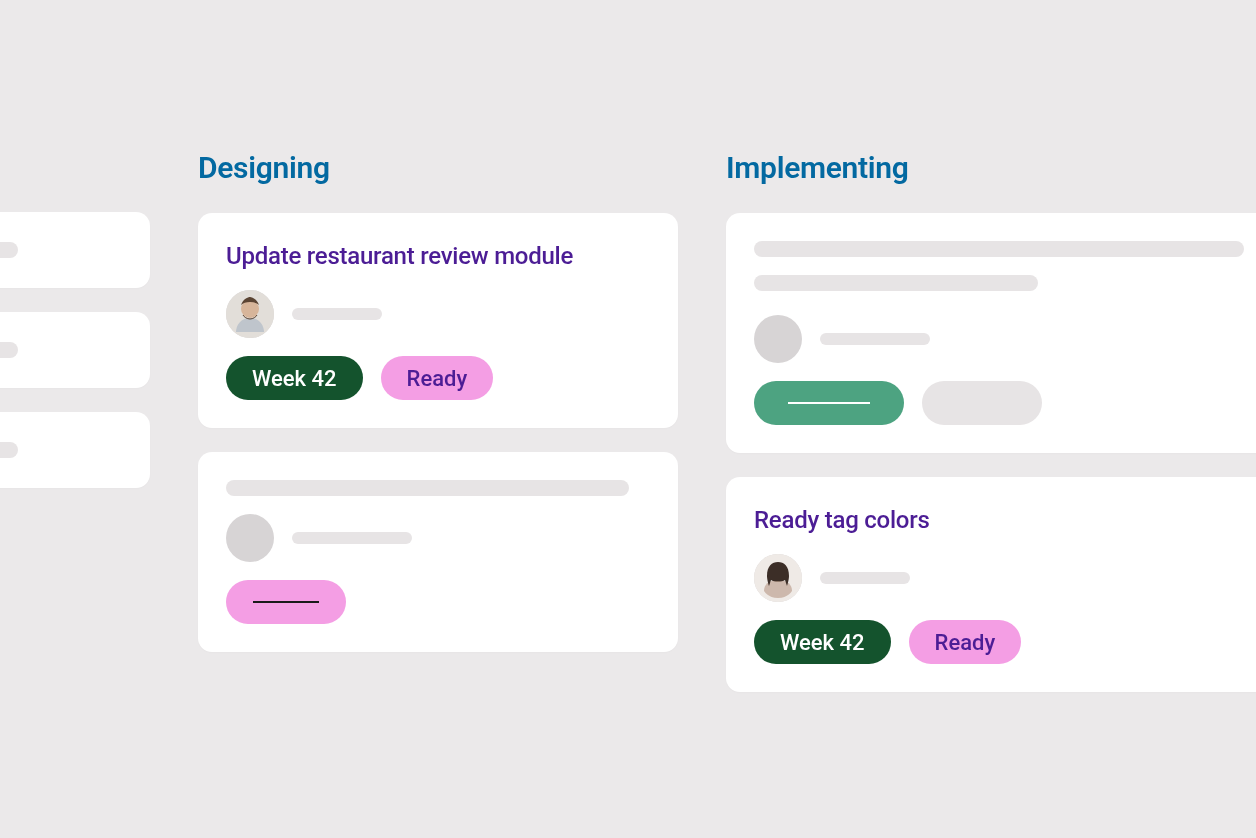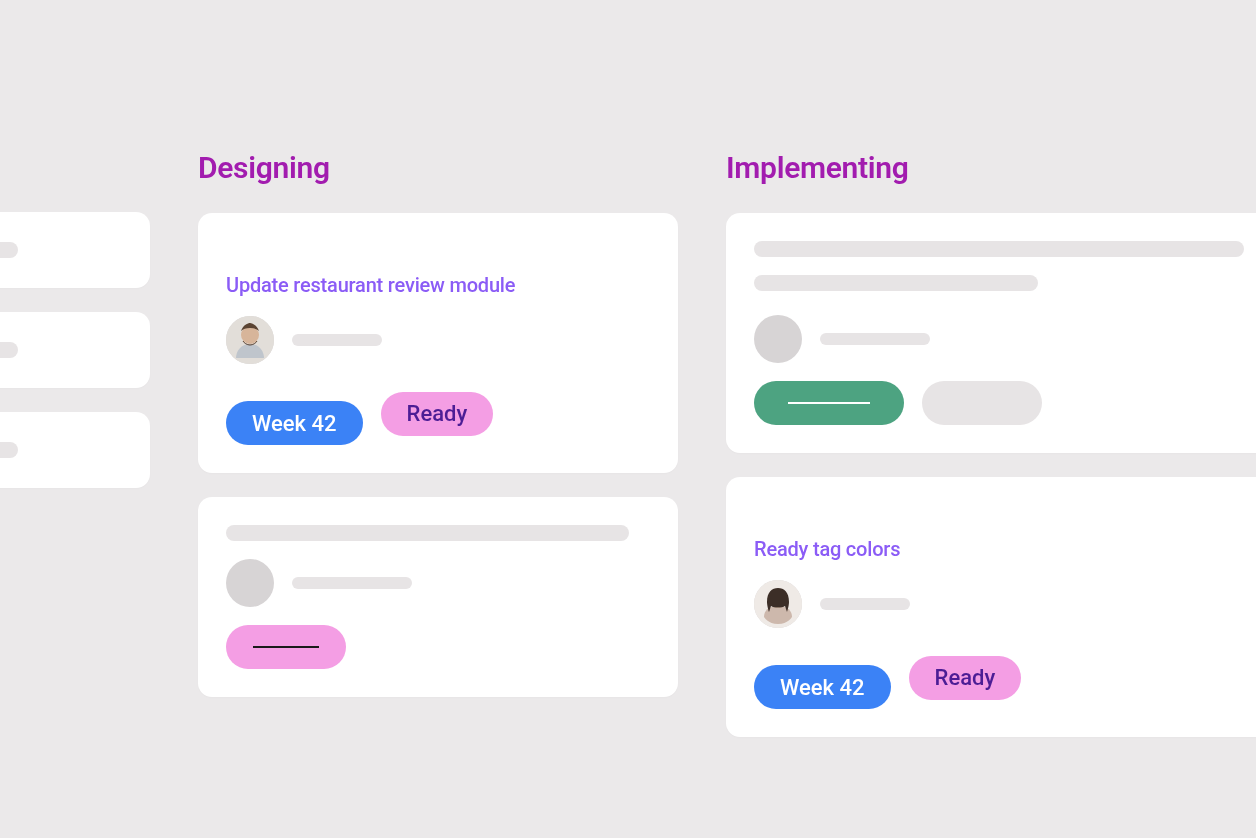--- a/index.html
+++ b/index.html
@@ -24,42 +24,41 @@
 
   .column {
     display: flex;
     flex-direction: column;
     gap: 24px;
   }
 
   .col-title {
     font-size: 30px;
     font-weight: 600;
-    color: #a21caf;
+    color: #0369a1;
     letter-spacing: -0.01em;
     margin-bottom: 4px;
   }
 
   .card {
     background: #fff;
     border-radius: 14px;
     padding: 28px 28px 28px 28px;
     display: flex;
     flex-direction: column;
     gap: 18px;
     box-shadow: 0 1px 2px rgba(0,0,0,0.02);
   }
 
   .card-title {
-    font-size: 20px;
+    font-size: 24px;
     font-weight: 500;
-    color: #8b5cf6;
+    color: #4c1d95;
     line-height: 1.3;
     letter-spacing: -0.01em;
-    margin-top: 31px;
   }
 
   .meta-row {
     display: flex;
     align-items: center;
     gap: 18px;
   }
 
   .avatar {
     width: 48px;
@@ -81,21 +80,21 @@
   .tag {
     display: inline-flex;
     align-items: center;
     justify-content: center;
     border-radius: 999px;
     padding: 0 26px;
     height: 44px;
     font-size: 22px;
     font-weight: 500;
   }
-  .tag-week  { background: #3b82f6; color: #fff; margin-top: 19px; }
+  .tag-week  { background: #14532d; color: #fff; }
   .tag-ready { background: #f49ee4; color: #4c1d95; }
 
   
   .sk-line { background: #e7e4e5; border-radius: 8px; height: 16px; }
   .sk-pill { background: #e7e4e5; border-radius: 999px; height: 44px; }
   .sk-pill-green { background: #4da381; }
   .sk-pill-pink  { background: #f49ee4; }
   .sk-avatar { width: 48px; height: 48px; border-radius: 50%; background:#d7d4d5; }
 
   .pill-inner-line {

